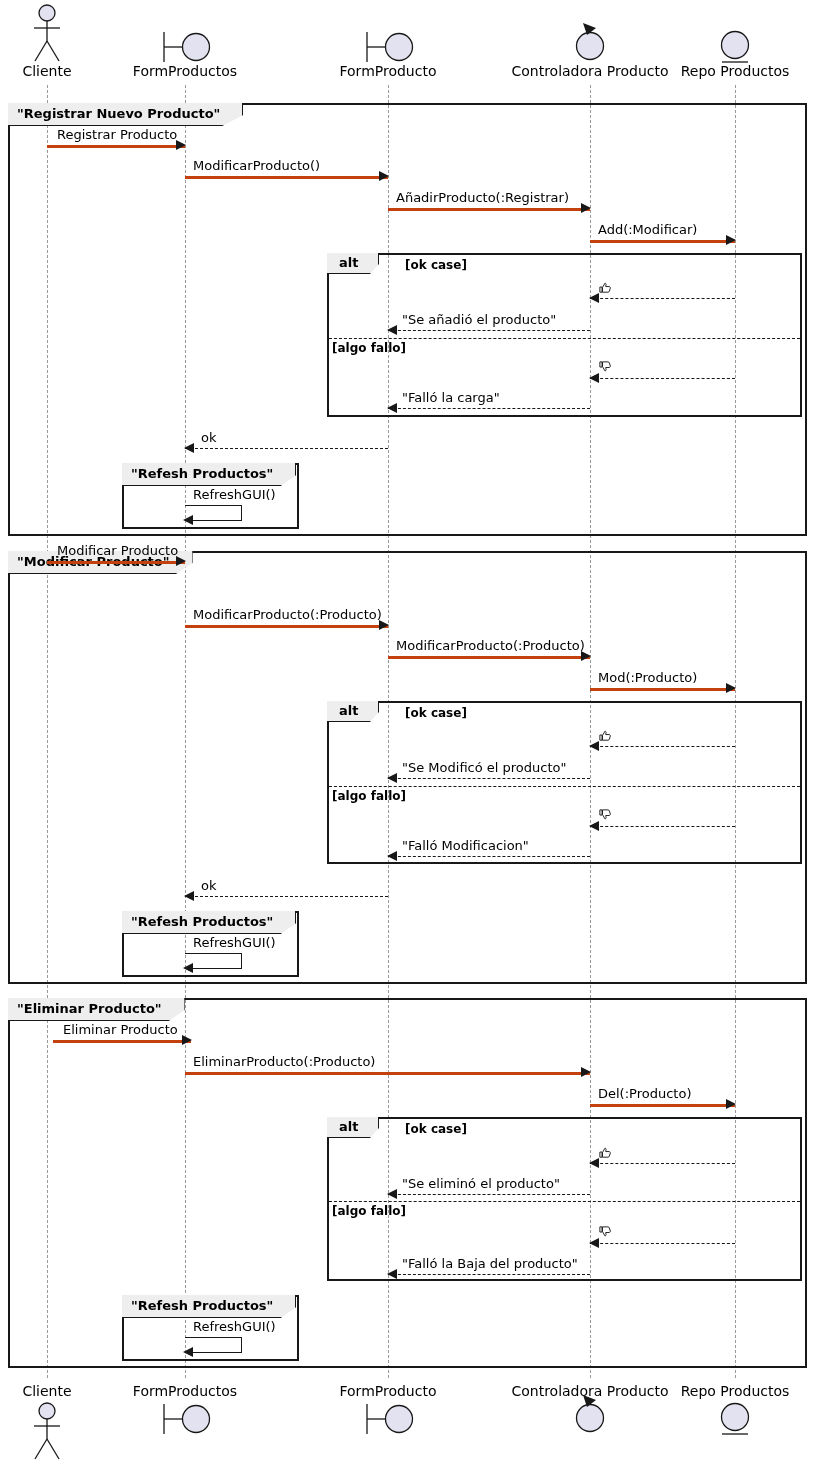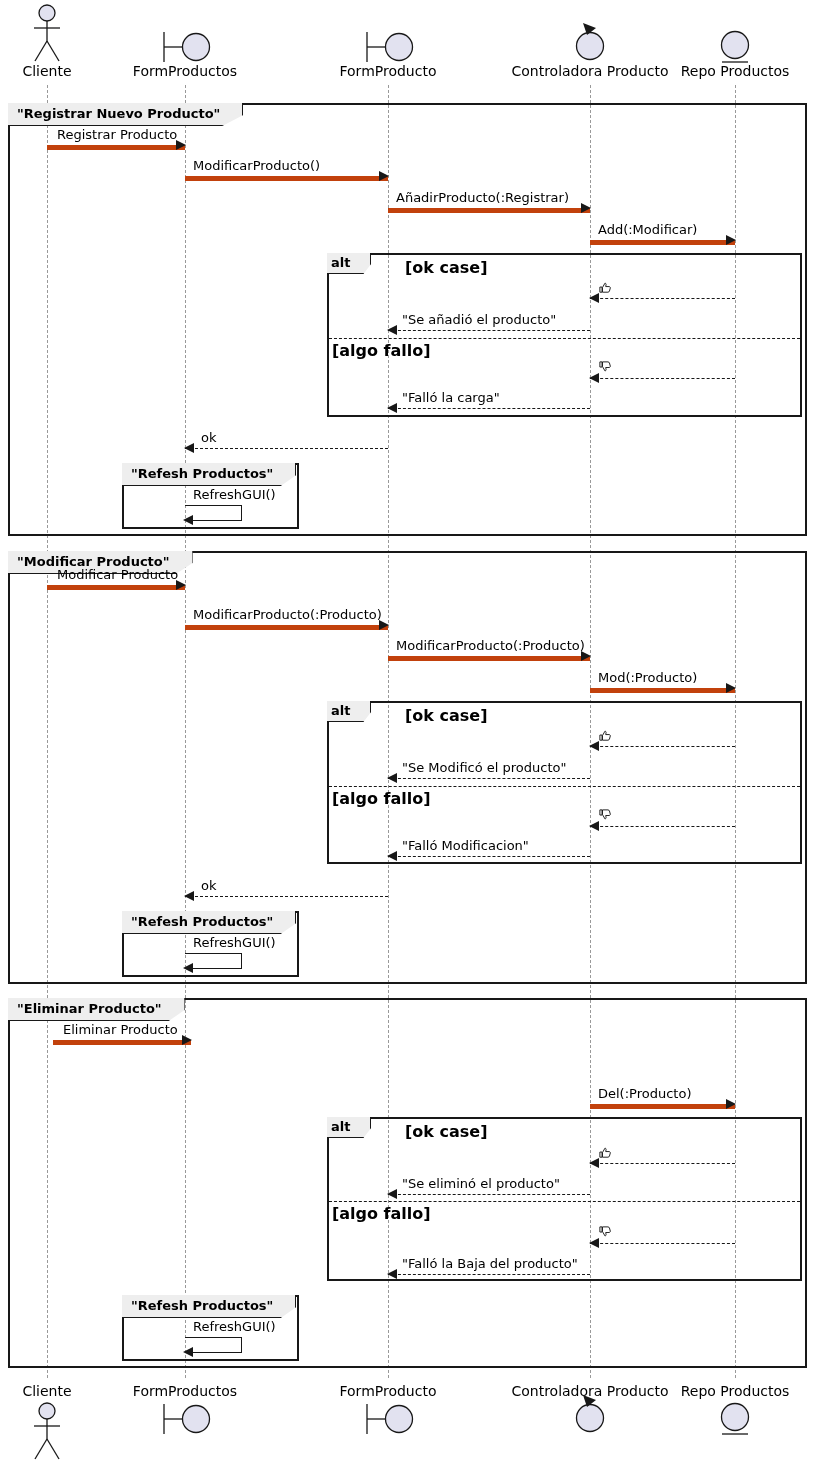--- a/index.html
+++ b/index.html
@@ -10,25 +10,25 @@
   .psvg{position:absolute;}
   .pfill{fill:#E2E2F0;stroke:#181818;stroke-width:1.3;}
   .pline{stroke:#181818;stroke-width:1.3;fill:none;}
   .frame{position:absolute;border:2px solid #181818;box-sizing:border-box;background:transparent;}
   .frame-tab{position:absolute;left:-2px;top:-2px;background:#EEEEEE;border-bottom:1.5px solid #181818;
              border-right:1.5px solid #181818;font-weight:bold;font-size:13px;line-height:19px;
              padding:1px 22px 2px 9px;white-space:nowrap;
              clip-path:polygon(0 0,100% 0,100% 52%,91% 100%,0 100%);}
   .alt-tab{position:absolute;left:-2px;top:-2px;background:#EEEEEE;border-bottom:1.5px solid #181818;
            border-right:1.5px solid #181818;font-weight:bold;font-size:13px;line-height:17px;
-           padding:1px 20px 2px 4px;white-space:nowrap;
+           padding:1px 20px 2px 12px;white-space:nowrap;
            clip-path:polygon(0 0,100% 0,100% 50%,82% 100%,0 100%);}
-  .guard{position:absolute;font-size:16px;font-weight:bold;white-space:nowrap;}
+  .guard{position:absolute;font-size:12px;font-weight:bold;white-space:nowrap;}
   .divider{position:absolute;height:0;border-top:1px dashed #181818;}
-  .msg{position:absolute;height:17px;border-bottom:5px solid #c2410c;}
+  .msg{position:absolute;height:17px;border-bottom:3px solid #c2410c;}
   .msg.dashed{border-bottom:1px dashed #181818;}
   .msg .lbl{position:absolute;bottom:3px;font-size:13px;white-space:nowrap;}
   .ah{position:absolute;width:0;height:0;border-top:5px solid transparent;
       border-bottom:5px solid transparent;bottom:-5px;}
   .ah.r{right:-1px;border-left:10px solid #181818;}
   .ah.l{left:-1px;border-right:10px solid #181818;}
   .selfmsg{position:absolute;width:56px;height:14px;border:1px solid #181818;border-left:none;}
   .selfmsg .ah{left:-2px;bottom:-5px;border-right:10px solid #181818;}
   .selflbl{position:absolute;font-size:13px;white-space:nowrap;}
   .thumb{position:absolute;left:8px;bottom:3px;width:15px;height:15px;}
@@ -149,21 +149,21 @@
   </div>
   <div class="selflbl" style="left:193px;top:487px">RefreshGUI()</div>
   <div class="selfmsg" style="left:185px;top:505px">
       <div class="ah"></div>
     </div>
 
   <div class="frame" style="left:8px;top:551px;width:799px;height:433px">
     <div class="frame-tab">"Modificar Producto"</div>
   </div>
 
-  <div class="msg" style="left:47px;top:568px;width:138px">
+  <div class="msg" style="left:47px;top:544px;width:138px">
     <div class="lbl" style="left:10px">Modificar Producto</div>
       <div class="ah r"></div>
   </div>
   <div class="msg" style="left:185px;top:608px;width:203px">
     <div class="lbl" style="left:8px">ModificarProducto(:Producto)</div>
       <div class="ah r"></div>
   </div>
   <div class="msg" style="left:388px;top:639px;width:202px">
     <div class="lbl" style="left:8px">ModificarProducto(:Producto)</div>
       <div class="ah r"></div>
@@ -223,20 +223,24 @@
   <div class="selfmsg" style="left:185px;top:953px">
       <div class="ah"></div>
     </div>
 
   <div class="frame" style="left:8px;top:998px;width:799px;height:370px">
     <div class="frame-tab">"Eliminar Producto"</div>
   </div>
 
   <div class="msg" style="left:53px;top:1023px;width:138px">
     <div class="lbl" style="left:10px">Eliminar Producto</div>
+      <div class="ah r"></div>
+  </div>
+  <div class="msg" style="left:185px;top:1055px;width:405px">
+    <div class="lbl" style="left:8px">EliminarProducto(:Producto)</div>
       <div class="ah r"></div>
   </div>
   <div class="msg" style="left:590px;top:1087px;width:145px">
     <div class="lbl" style="left:8px">Del(:Producto)</div>
       <div class="ah r"></div>
   </div>
 
   <div class="frame" style="left:327px;top:1117px;width:475px;height:164px">
     <div class="alt-tab">alt</div>
   </div>

